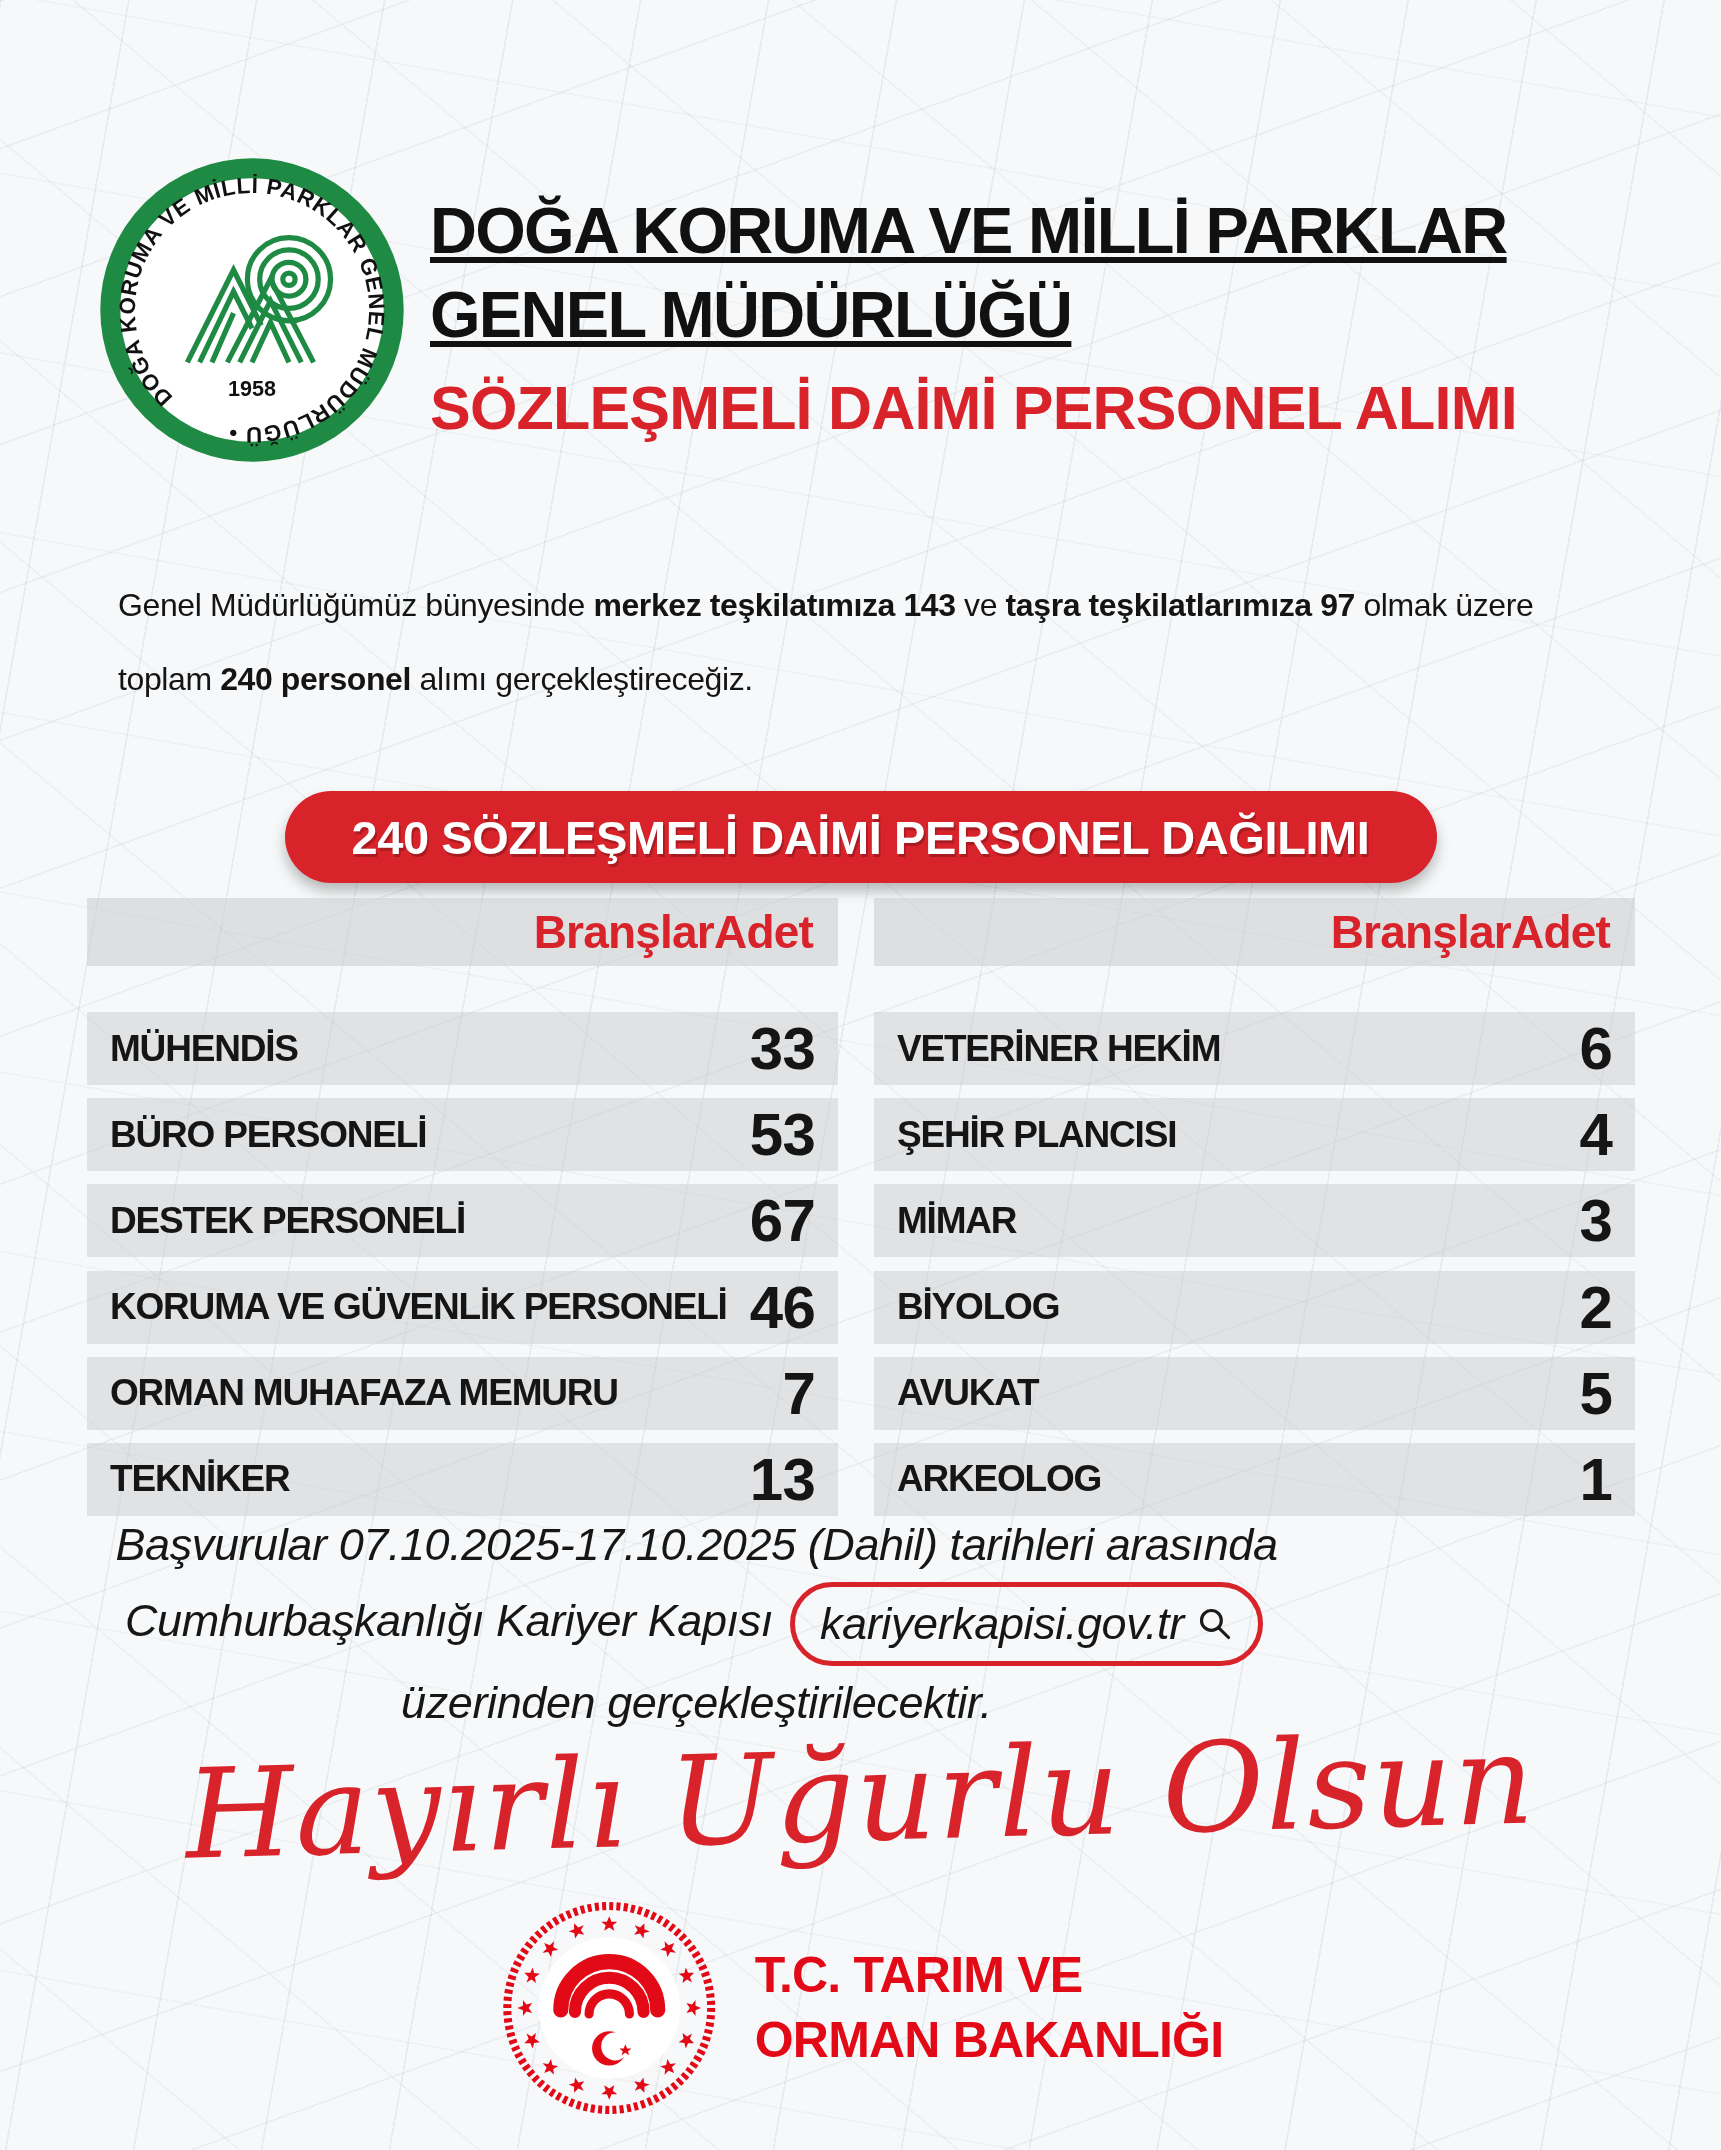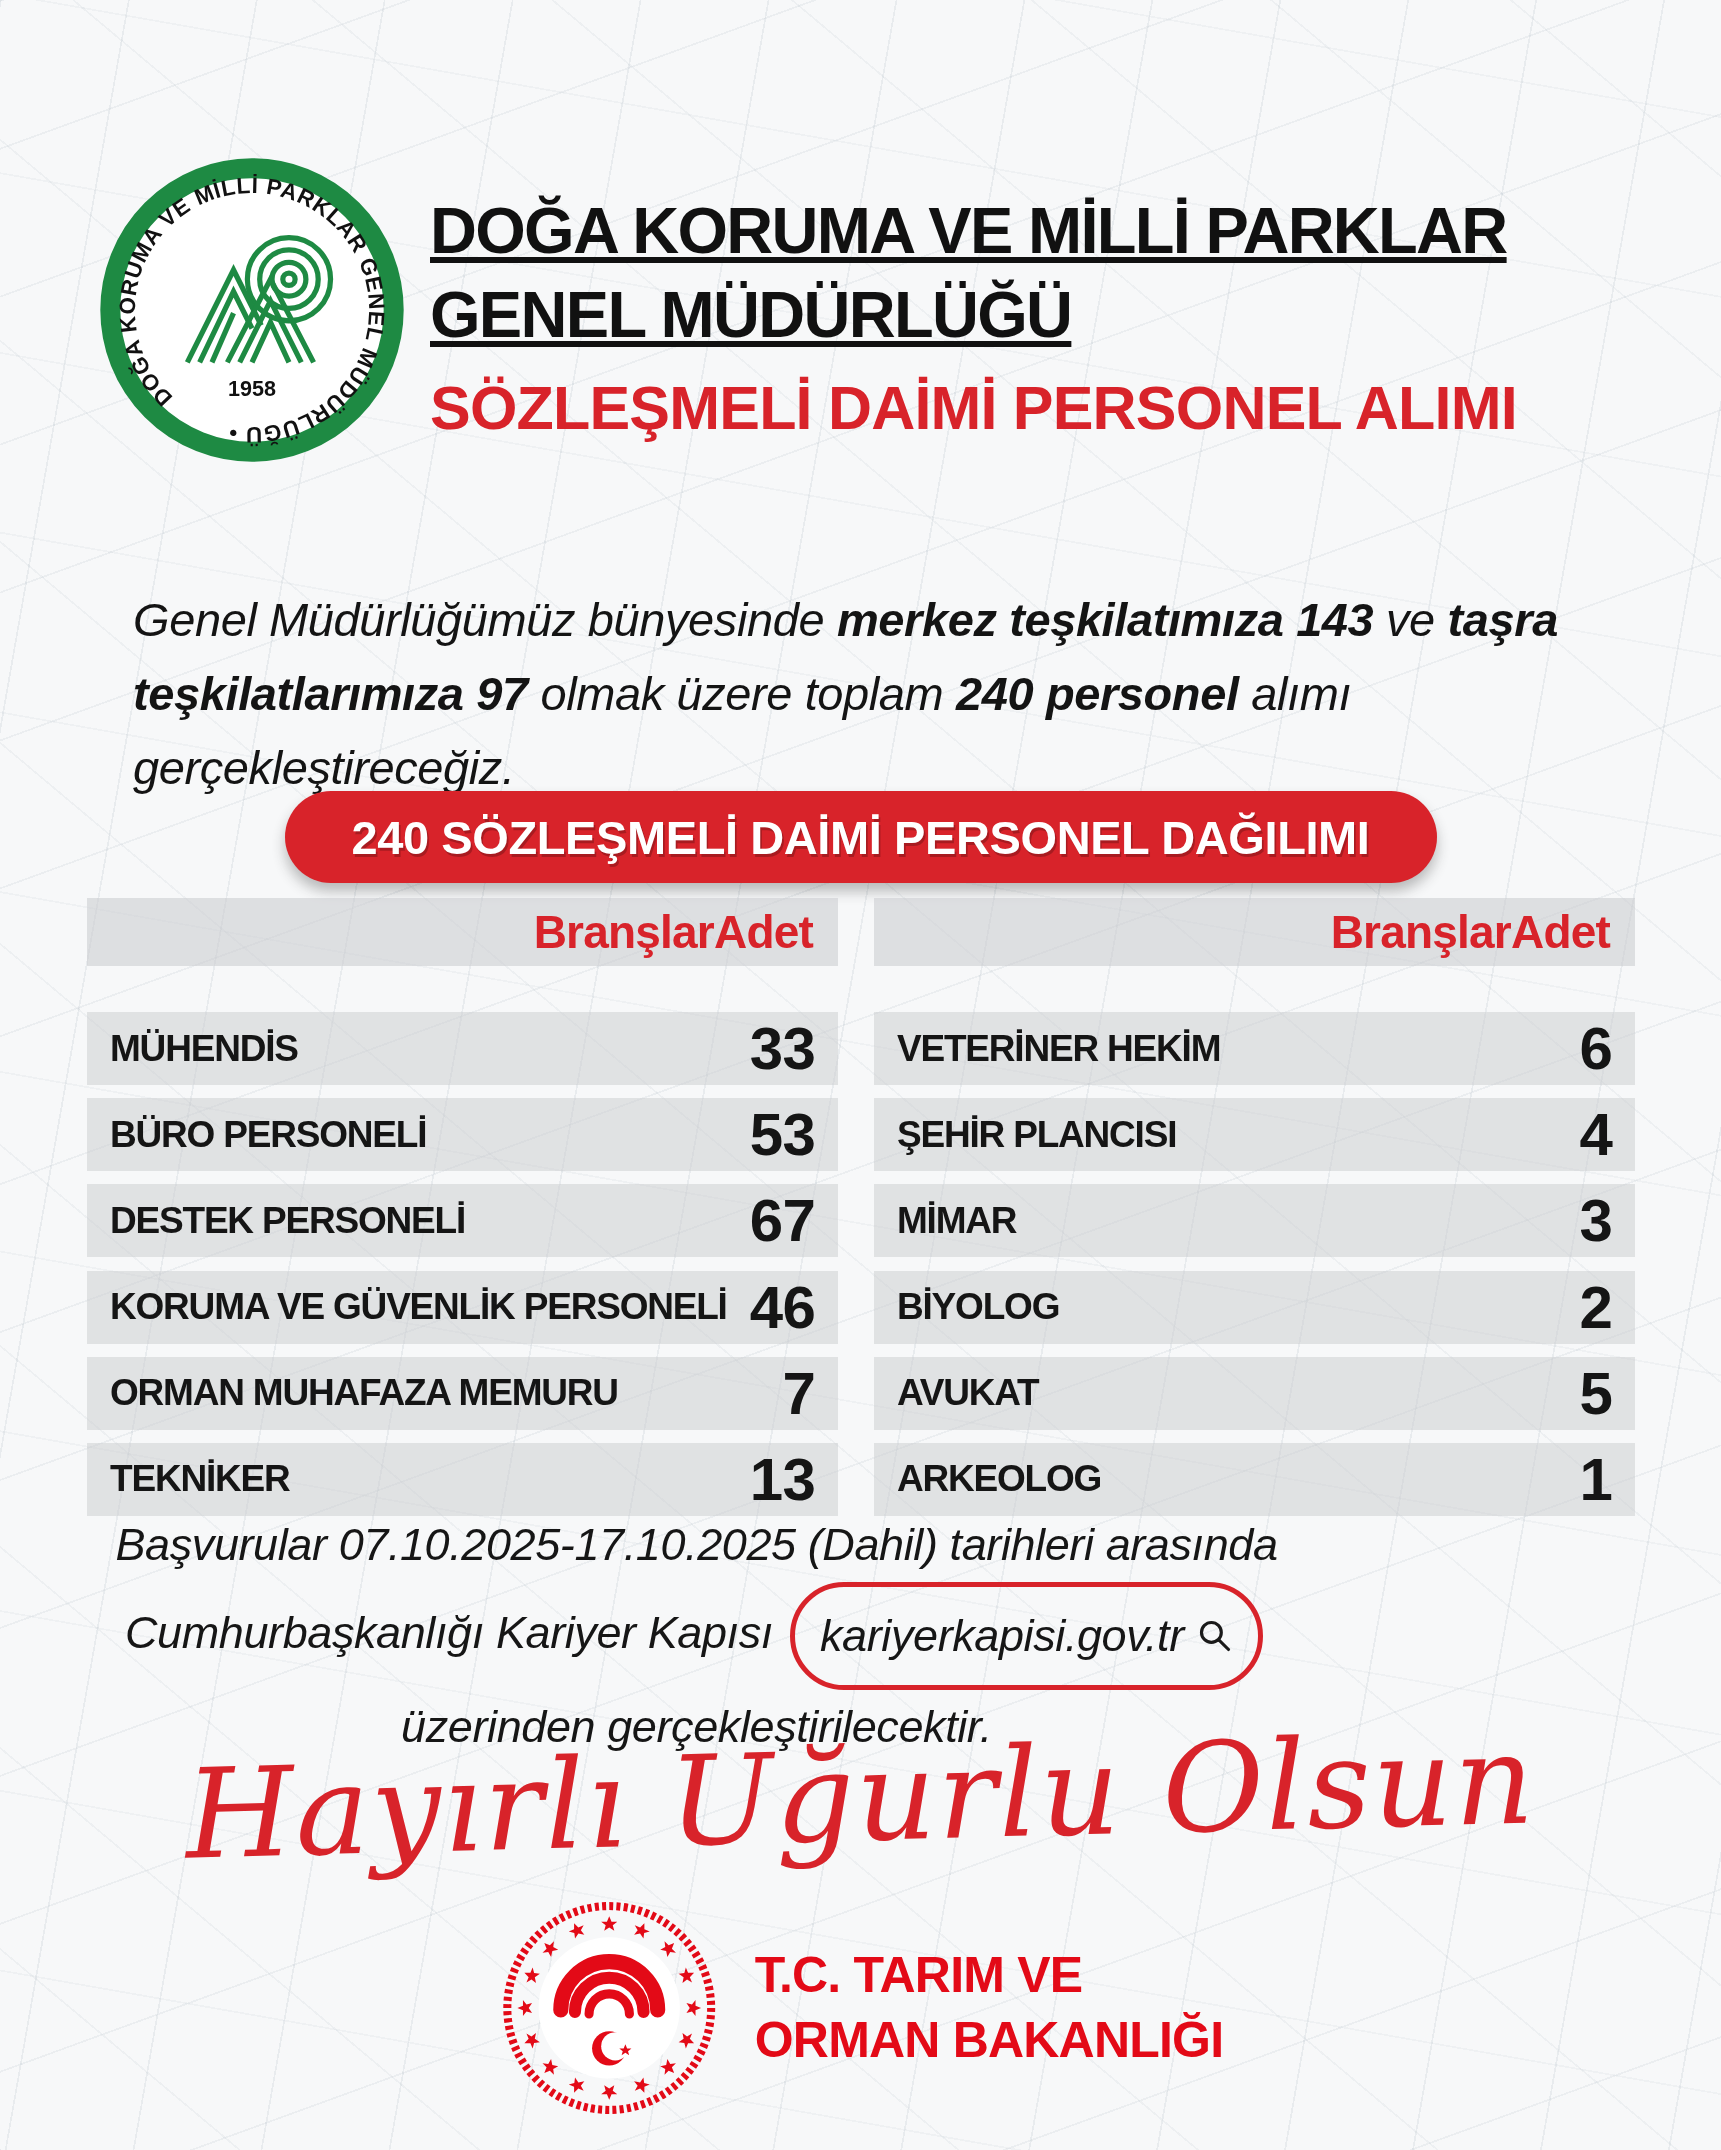--- a/index.html
+++ b/index.html
@@ -26,22 +26,22 @@
     letter-spacing:-1.7px;color:#111111;white-space:nowrap;text-decoration:underline;
   }
   .subtitle{
     margin-top:13.2px;
     font-weight:800;font-size:61px;line-height:76px;
     letter-spacing:-0.8px;color:#d8232a;white-space:nowrap;
   }
 
   
   .intro{
-    position:absolute;left:133px;top:536px;width:1498px;
-    font-style:italic;font-size:47px;line-height:74px;color:#141414;
+    position:absolute;left:118px;top:536px;width:1498px;
+    font-size:32px;line-height:74px;color:#141414;
     letter-spacing:-0.4px;
   }
   .intro b{font-weight:800;}
 
   
   .banner{
     position:absolute;left:50%;top:791px;transform:translateX(-50%);
     width:1152px;height:92px;border-radius:50px;
     background:#d8232a;
     box-shadow:0 8.3px 13.2px rgba(40,40,40,0.30);
@@ -81,21 +81,21 @@
 
   
   .apply{
     position:absolute;left:0;top:1508px;width:1393px;
     text-align:center;font-style:italic;font-size:45px;line-height:74px;
     color:#161616;letter-spacing:-0.4px;
   }
   .url-pill{
     display:inline-flex;align-items:center;gap:13.2px;
     border:5px solid #d8232a;border-radius:58px;
-    padding:12px 25px;margin:0 5px;vertical-align:middle;
+    padding:0px 25px;margin:0 5px;vertical-align:middle;
     background:transparent;text-decoration:none;color:#161616;
   }
   .url-pill .url{font-style:italic;font-size:45px;}
   .mag{width:36px;height:36px;flex:0 0 auto;}
 
   
   .signature{
     position:absolute;left:0;top:1710px;width:1721px;
     text-align:center;
     font-family:"DejaVu Serif",serif;font-style:italic;font-weight:400;

